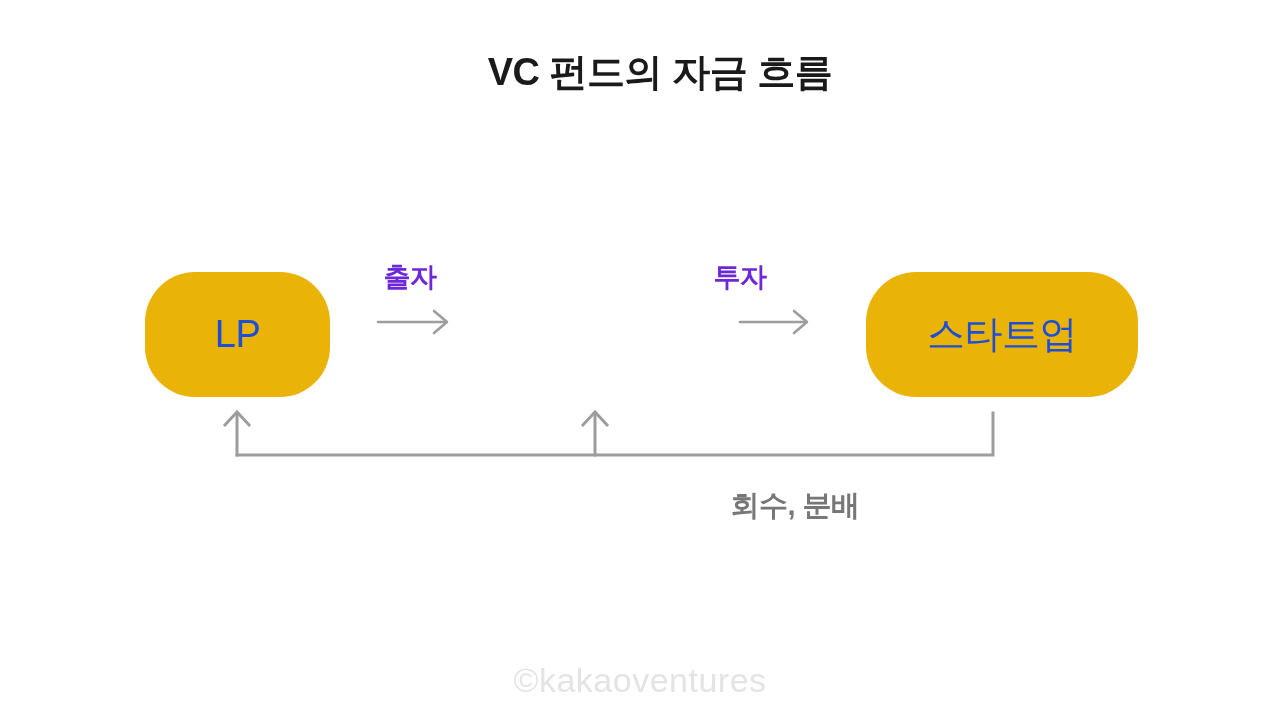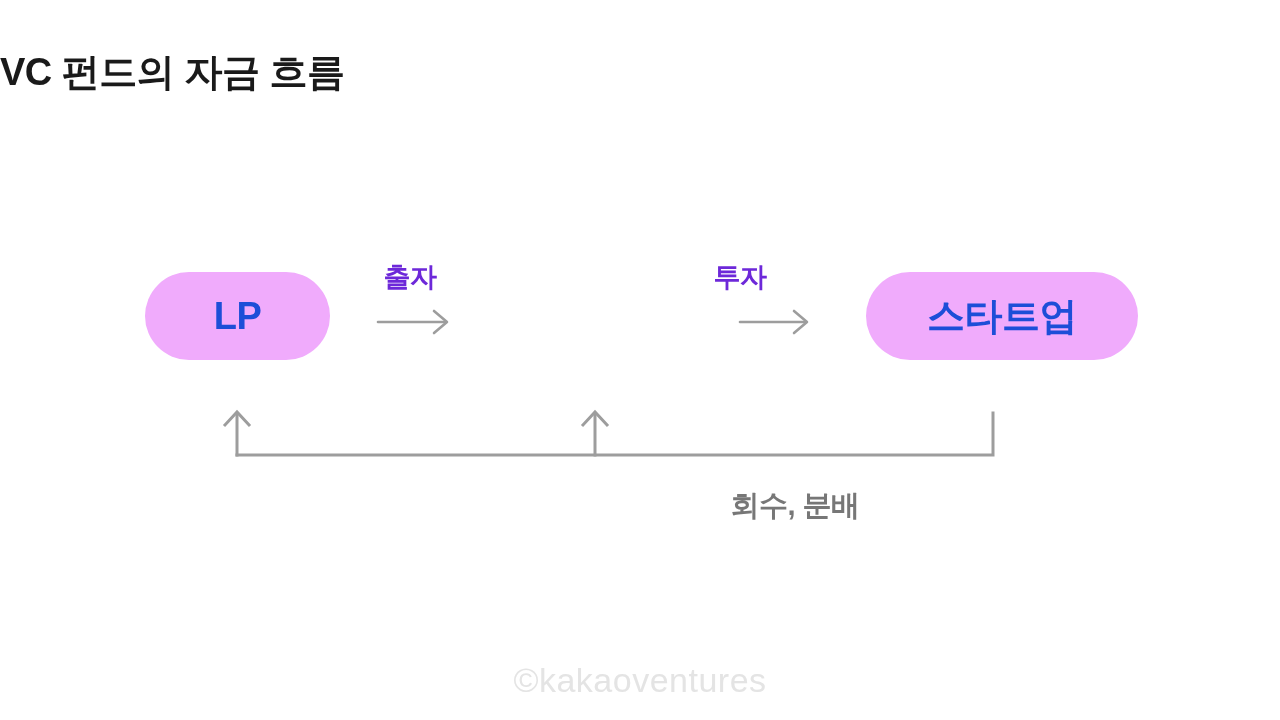--- a/index.html
+++ b/index.html
@@ -14,37 +14,38 @@
   }
   .canvas {
     position: absolute;
     inset: 0;
   }
   .diagram-title {
     position: absolute;
     top: 47px;
     left: 0;
     width: 1280px;
-    text-align: left;
+    text-align: center;
     font-size: 38px;
     font-weight: 700;
     color: #1a1a1a;
     letter-spacing: -0.5px;
+    padding-left: 40px;
   }
   .node {
     position: absolute;
     top: 272px;
-    height: 88px;
+    height: 125px;
     border-radius: 50px;
-    background: #f0abfc;
+    background: #eab308;
     display: flex;
     align-items: center;
     justify-content: center;
     font-size: 38px;
-    font-weight: 700;
+    font-weight: 400;
     color: #1d4ed8;
     letter-spacing: -0.5px;
   }
   .node-lp      { left: 145px; width: 185px; }
   .node-gp      { left: 500px; width: 185px; }
   .node-startup { left: 866px; width: 272px; }
   .flow-label {
     position: absolute;
     width: 160px;
     text-align: center;

